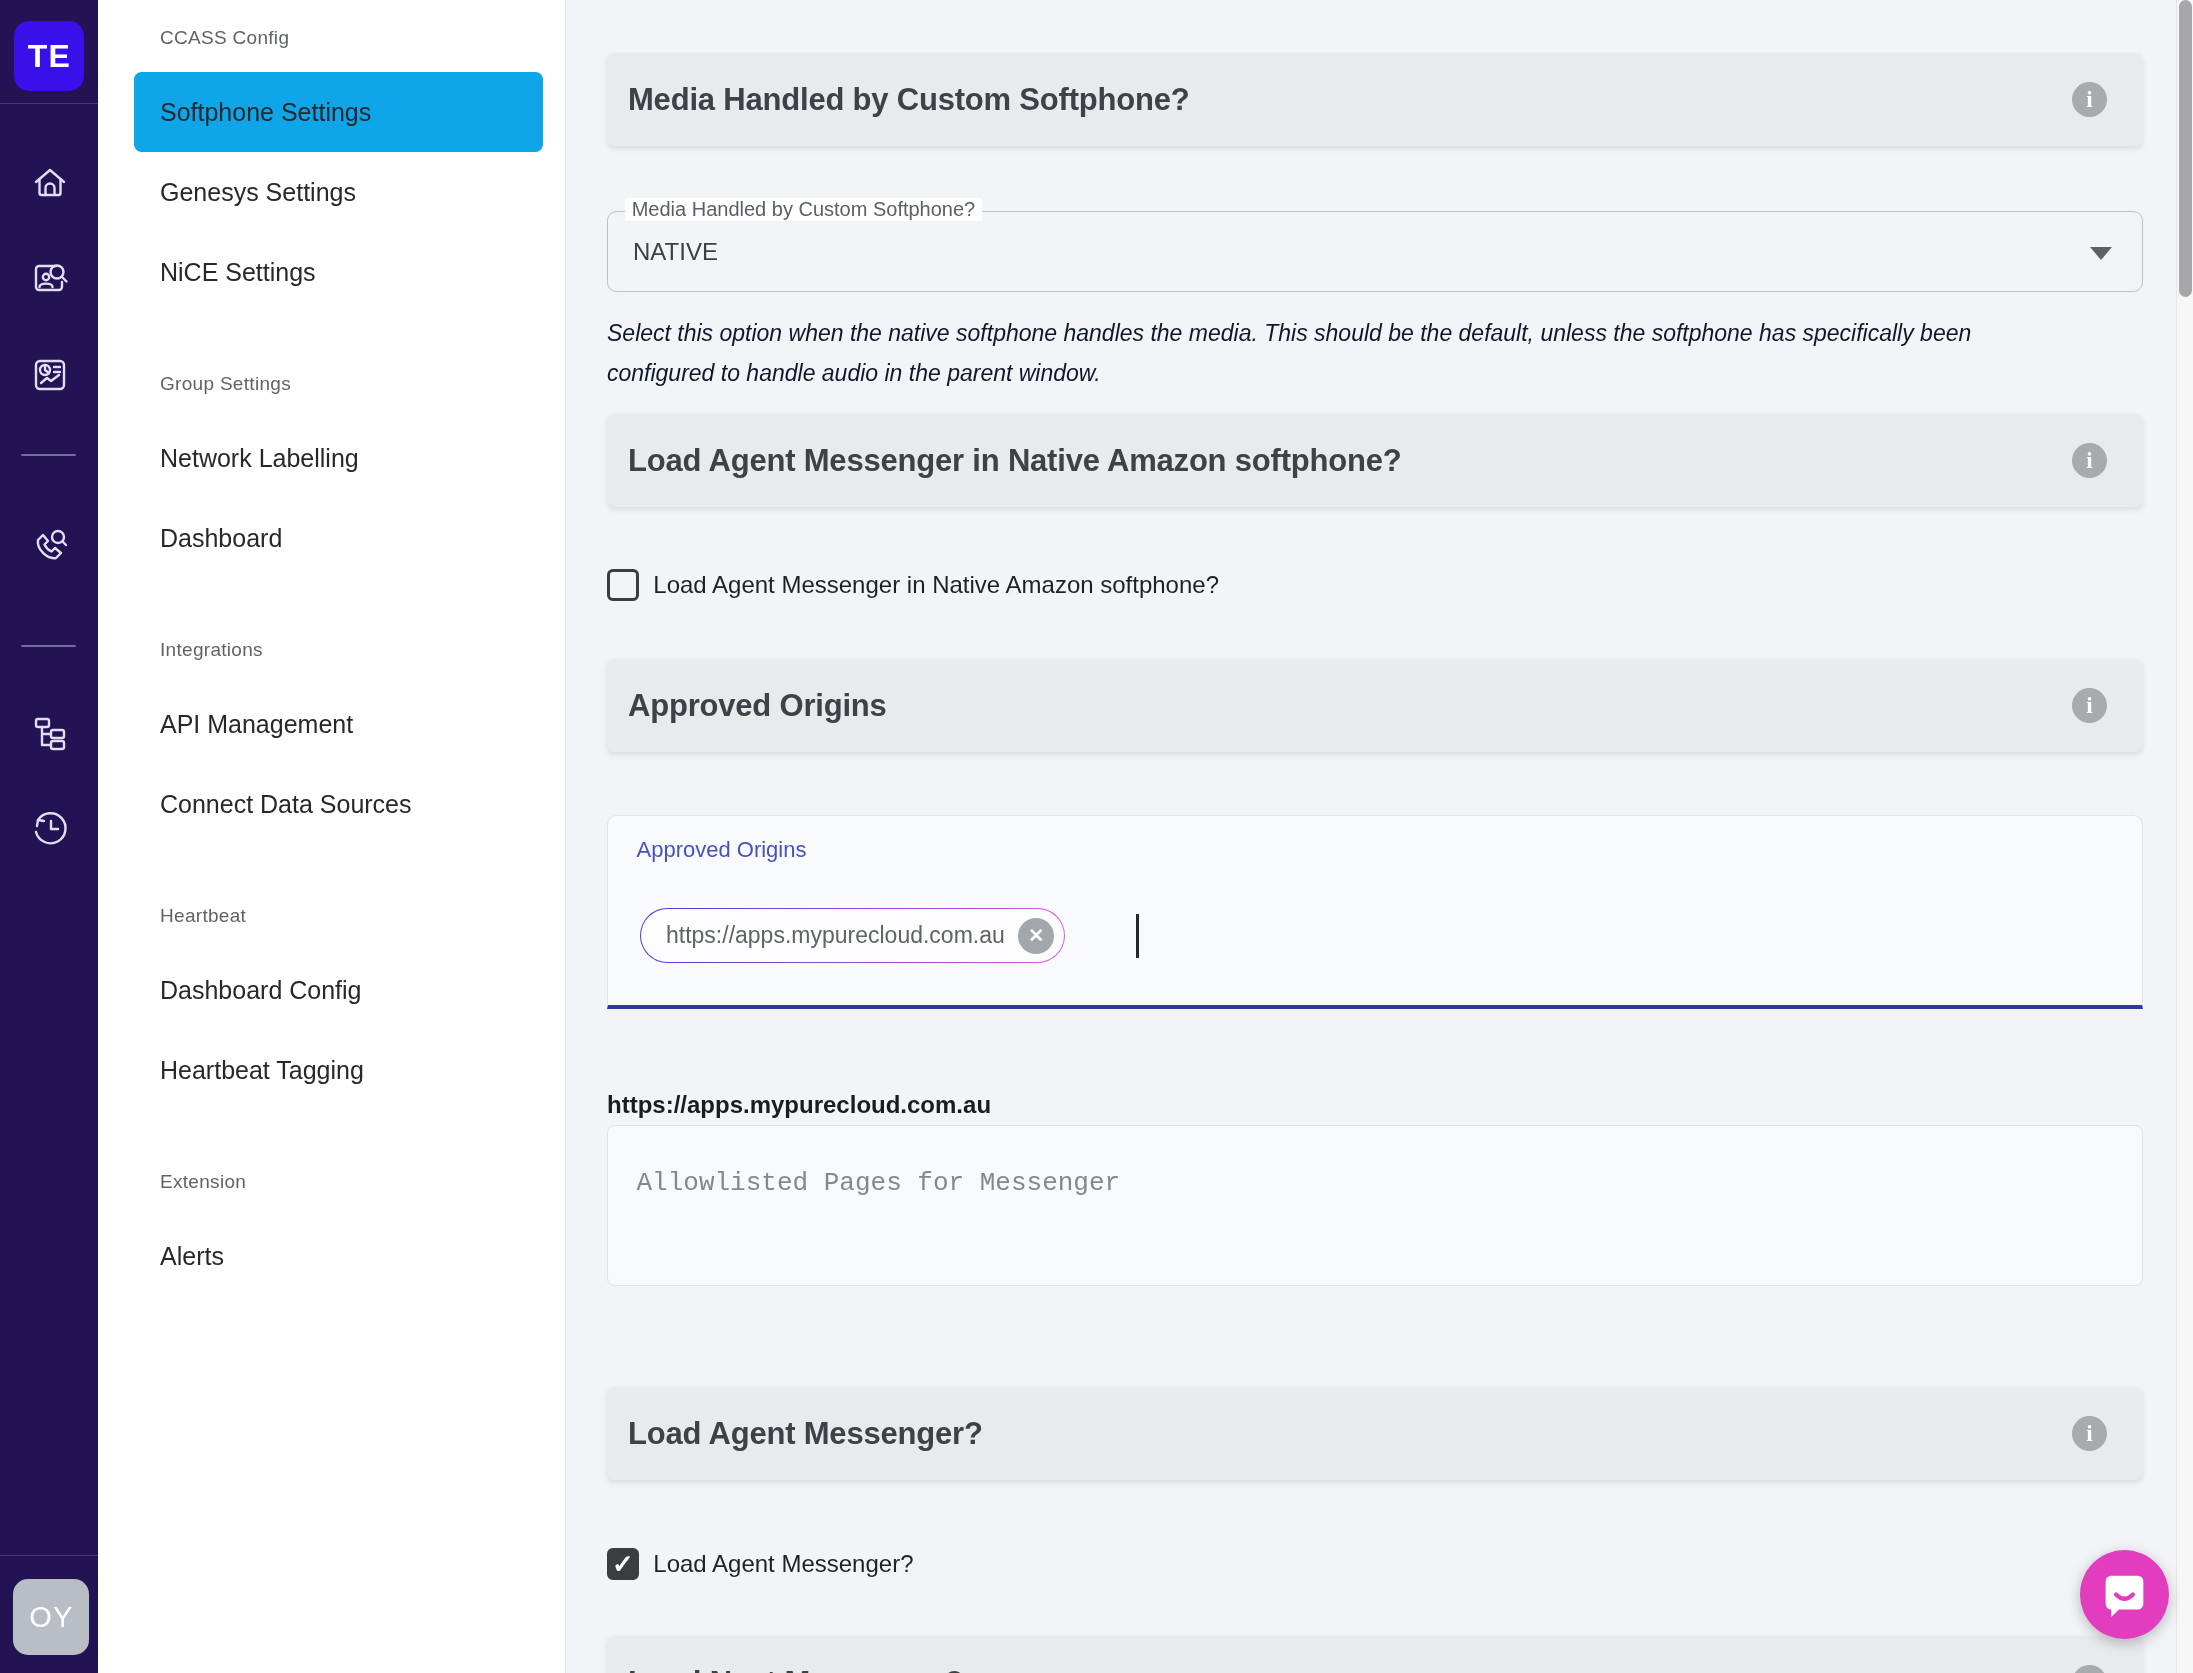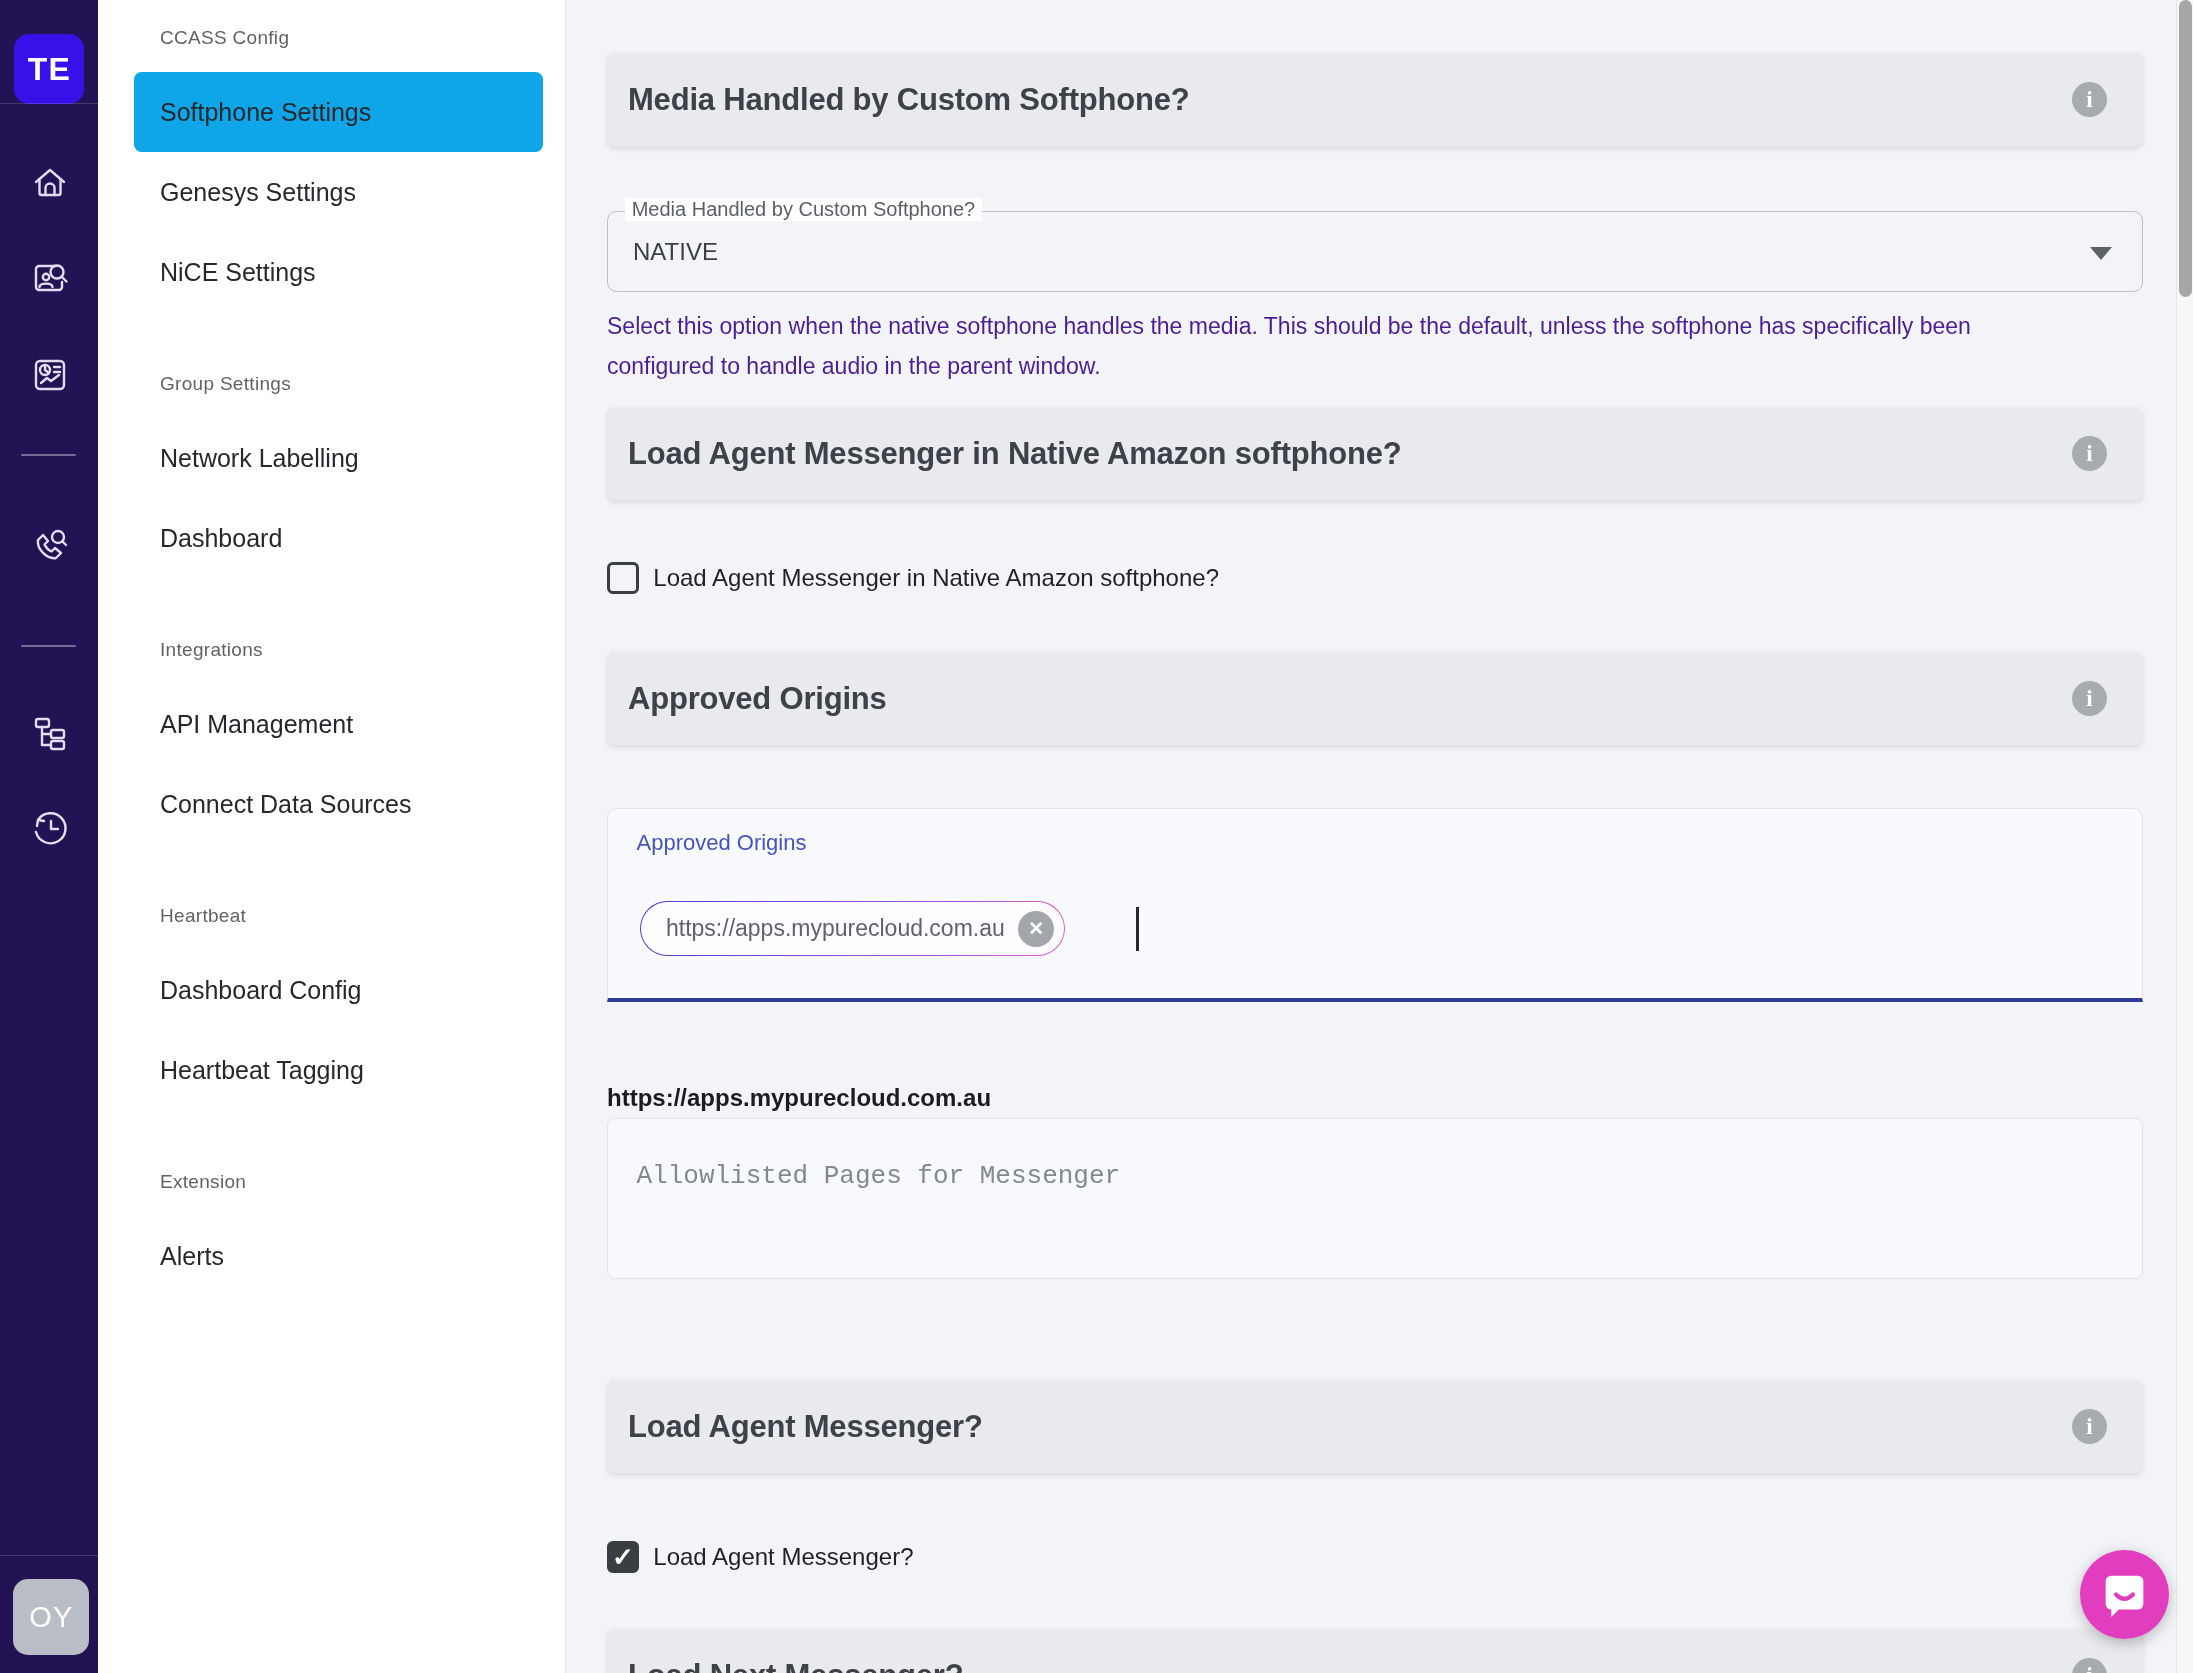--- a/index.html
+++ b/index.html
@@ -2,21 +2,21 @@
 <html style="font-size:15px"><head>
 <meta charset="utf-8">
 <style>
   * { margin:0; padding:0; box-sizing:border-box; }
   html,body { width:2193px; height:1674px; overflow:hidden; }
   body { font-family:"Liberation Sans", sans-serif; background:#f3f4f8; }
   .app { position:relative; width:2193px; height:1674px; display:flex; overflow:hidden; }
 
   
   .rail { position:relative; width:98px; height:100%; background:#231254; flex:0 0 98px; }
-  .avatar-te { position:absolute; left:14.3px; top:34px; width:70px; height:70px; border-radius:15px;
+  .avatar-te { position:absolute; left:14.3px; top:21px; width:70px; height:70px; border-radius:15px;
     background:#3910e9; color:#fff; font-size:32px; font-weight:700; letter-spacing:1px;
     display:flex; align-items:center; justify-content:center; }
   .rail-sep-full { position:absolute; left:0; width:98px; height:1px; background:rgba(255,255,255,0.16); }
   .rail-sep-short { position:absolute; left:21px; width:55px; height:1.9px; background:rgba(255,255,255,0.38); border-radius:1px; }
   .rail-icon { position:absolute; left:27.6px; width:44px; height:44px; display:flex; align-items:center; justify-content:center; }
   .rail-icon svg { width:44px; height:44px; stroke:#e2def2; stroke-width:2.4; fill:none;
     stroke-linecap:round; stroke-linejoin:round; }
   .avatar-oy { position:absolute; left:13.3px; top:1579px; width:76px; height:76px; border-radius:15px;
     background:#b9bec6; color:#fff; font-size:29px; font-weight:400; letter-spacing:1px;
     display:flex; align-items:center; justify-content:center; }
@@ -50,21 +50,21 @@
   .band-next   { margin-top:53px; }
 
   
   .select-field { position:relative; margin-top:65px; height:81px; border:1px solid #bcbfc6;
     border-radius:9.5px; display:flex; align-items:center; padding:0 67px 0 25px; cursor:pointer; }
   .select-label { position:absolute; top:-14.3px; left:17px; background:#ffffff; padding:0 6.7px;
     font-size:20px; color:#5a5f66; white-space:nowrap; }
   .select-value { font-size:24px; color:#3c4043; }
   .select-arrow { position:absolute; right:30px; top:50%; margin-top:-4.8px; width:0; height:0;
     border-left:11.4px solid transparent; border-right:11.4px solid transparent; border-top:13.3px solid #5d6166; }
-  .helper-text { margin-top:14px; max-width:1417px; font-size:23px; line-height:40px; color:#4c1d95; }
+  .helper-text { margin-top:21px; max-width:1417px; font-size:23px; line-height:40px; color:#0f172a;font-style:italic; }
 
   
   .checkbox-row { display:flex; align-items:center; gap:14.3px; height:38px; }
   .row-native { margin-top:59px; }
   .row-agent  { margin-top:65px; }
   .checkbox-box { width:32px; height:32px; border:3.8px solid #3a3d42; border-radius:5.7px; flex:0 0 32px; }
   .checkbox-box.checked { background:#3a3d42; color:#ffffff; display:flex; align-items:center;
     justify-content:center; font-size:26px; font-weight:700; line-height:1; }
   .checkbox-label { font-size:24px; color:#1f2125; }
 

